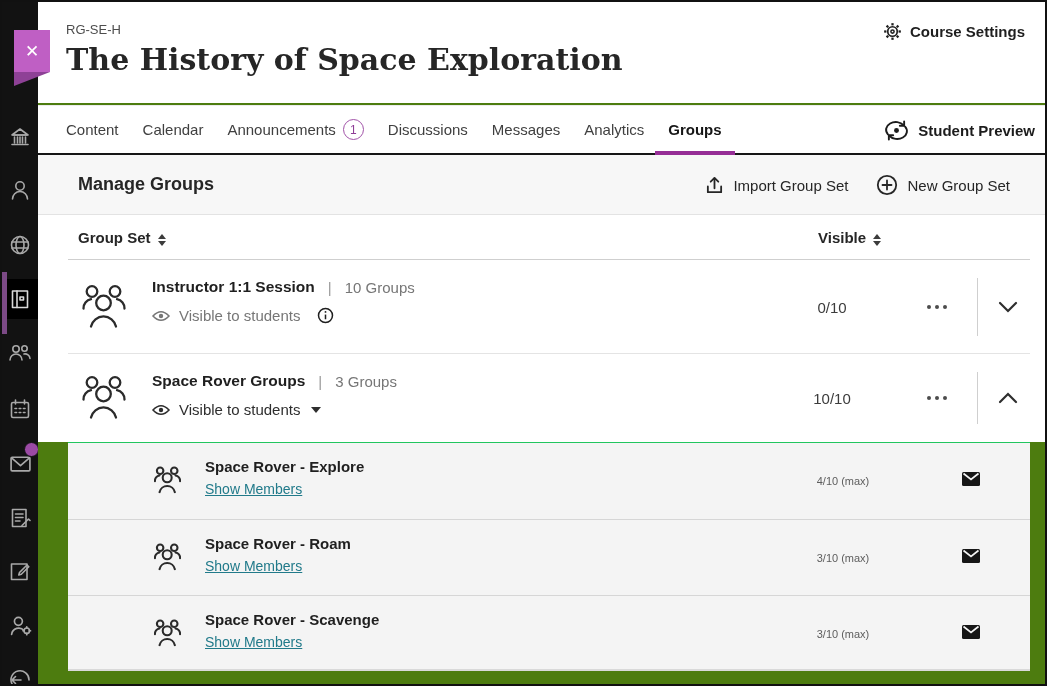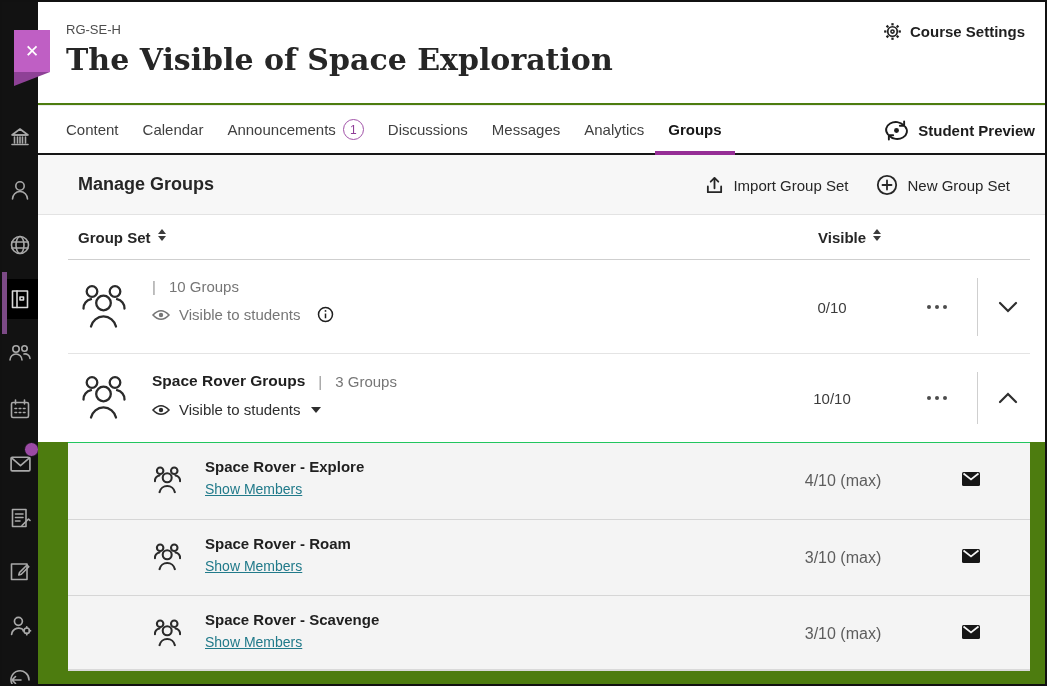--- a/index.html
+++ b/index.html
@@ -61,21 +61,21 @@
   .student-preview span { font-size:15px; font-weight:600; color:#1c1c1c; white-space:nowrap; }
   
   .managebar { position:absolute; left:0; top:153px; width:100%; height:60px; background:#f7f7f7; border-bottom:1px solid #e3e3e3; }
   .manage-title { position:absolute; left:40px; top:19px; font-size:18px; font-weight:700; color:#262626; }
   .manage-actions { position:absolute; right:37px; top:0; height:60px; display:flex; align-items:center; gap:28px; }
   .action-btn { display:flex; align-items:center; gap:9px; cursor:pointer; }
   .action-btn span { font-size:15px; color:#262626;text-align:center; }
   
   .thead { position:absolute; left:0; top:213px; width:100%; height:45px; background:#fff; }
   .thead .hline { position:absolute; left:30px; right:17px; bottom:0; height:1px; background:#cfcfcf; }
-  .col-label { position:absolute; top:14px; display:flex; align-items:flex-start; gap:7px; cursor:pointer; }
+  .col-label { position:absolute; top:14px; display:flex; align-items:flex-end; gap:7px; cursor:pointer; }
   .col-label b { font-size:15px; font-weight:700; color:#262626; }
   .sort { display:flex; flex-direction:column; gap:2px; }
   .sort i { width:0; height:0; border-left:4px solid transparent; border-right:4px solid transparent; display:block; }
   .sort i.up { border-bottom:5px solid #3c3c3c; }
   .sort i.dn { border-top:5px solid #3c3c3c; }
   
   .grow { position:absolute; left:0; width:100%; background:#fff; }
   .grow .bline { position:absolute; left:30px; right:17px; bottom:0; height:1px; background:#e4e4e4; }
   .gicon { position:absolute; left:44px; top:50%; transform:translateY(-50%); }
   .gmain { position:absolute; left:114px; top:18px; }
@@ -94,21 +94,21 @@
   .vdiv { position:absolute; left:939px; top:18px; bottom:18px; width:1px; background:#cfcfcf; }
   .chev-btn { position:absolute; left:950px; width:40px; top:50%; transform:translateY(-50%); display:flex; justify-content:center; cursor:pointer; padding:6px 0; }
   
   .subarea { position:absolute; left:30px; top:440px; width:962px; height:229px; background:#f4f4f4; border-top:1px solid #22c55e; border-bottom:2px solid #d9d9d9; }
   .subrow { position:relative; width:100%; height:76px; }
   .subrow + .subrow { border-top:1px solid #d6d6d6; }
   .subrow .sicon { position:absolute; left:86px; top:50%; transform:translateY(-50%); }
   .sinfo { position:absolute; left:137px; top:15px; }
   .sname { font-size:15px; font-weight:700; color:#1f1f1f; }
   .slink { display:inline-block; margin-top:6px; font-size:14px; color:#217a8a; text-decoration:underline; cursor:pointer; }
-  .smembers { position:absolute; left:715px; width:120px; top:50%; transform:translateY(-50%); text-align:center; font-size:16px; color:#5d5d5d; }
+  .smembers { position:absolute; left:715px; width:120px; top:50%; transform:translateY(-50%); text-align:center; font-size:11px; color:#5d5d5d; }
   .env-btn { position:absolute; left:894px; top:50%; transform:translateY(-50%); cursor:pointer; }
 </style>
 </head>
 <body>
 
 <div class="screen">
 
   <nav class="sidebar">
     <div class="side-icon" style="top:115px">
       <svg width="22" height="22" viewBox="0 0 22 22">
@@ -192,21 +192,21 @@
 
   <div class="ribbon">
     <span>✕</span>
   </div>
   <div class="ribbon-fold"></div>
 
   <div class="main">
 
     <div class="hdr">
       <div class="course-id">RG-SE-H</div>
-      <h1 class="course-title">The Visible of Space Exploration</h1>
+      <h1 class="course-title">The History of Space Exploration</h1>
       <div class="course-settings">
         <span style="display:flex">
           <svg width="19" height="19" viewBox="0 0 20 20" fill="none" stroke="#1f1f1f">
               <circle cx="10" cy="10" r="5" stroke-width="1.8"></circle>
               <circle cx="10" cy="10" r="1.7" stroke-width="1.6"></circle>
               <g stroke-width="2.4">
                 <path d="M10,1.2 V3.6"></path>
                 <path d="M10,16.4 V18.8"></path>
                 <path d="M1.2,10 H3.6"></path>
                 <path d="M16.4,10 H18.8"></path>
@@ -309,20 +309,21 @@
             <circle cx="10" cy="10" r="5.3"></circle>
             <circle cx="33" cy="10" r="5.3"></circle>
             <path d="M1.5,27 a9,9 0 0 1 7.5,-9.3"></path>
             <path d="M42.5,27 a9,9 0 0 0 -7.5,-9.3"></path>
             <circle cx="21.5" cy="21.5" r="7.3"></circle>
             <path d="M9,45 a12.8,12.8 0 0 1 25,0"></path>
           </svg>
       </span>
       <div class="gmain">
         <div class="gtitlerow">
+          <span class="gname">Instructor 1:1 Session</span>
           <span class="gsep">|</span>
           <span class="gcount">10 Groups</span>
         </div>
         <div class="gvisrow">
           <span style="display:flex">
             <svg width="18" height="12" viewBox="0 0 18 12" fill="none" stroke="#767676" stroke-width="1.6">
                 <path d="M1,6 Q9,-2.5 17,6 Q9,14.5 1,6 Z"></path>
                 <circle cx="9" cy="6" r="2.2" fill="#767676" stroke="none"></circle>
               </svg>
           </span>

